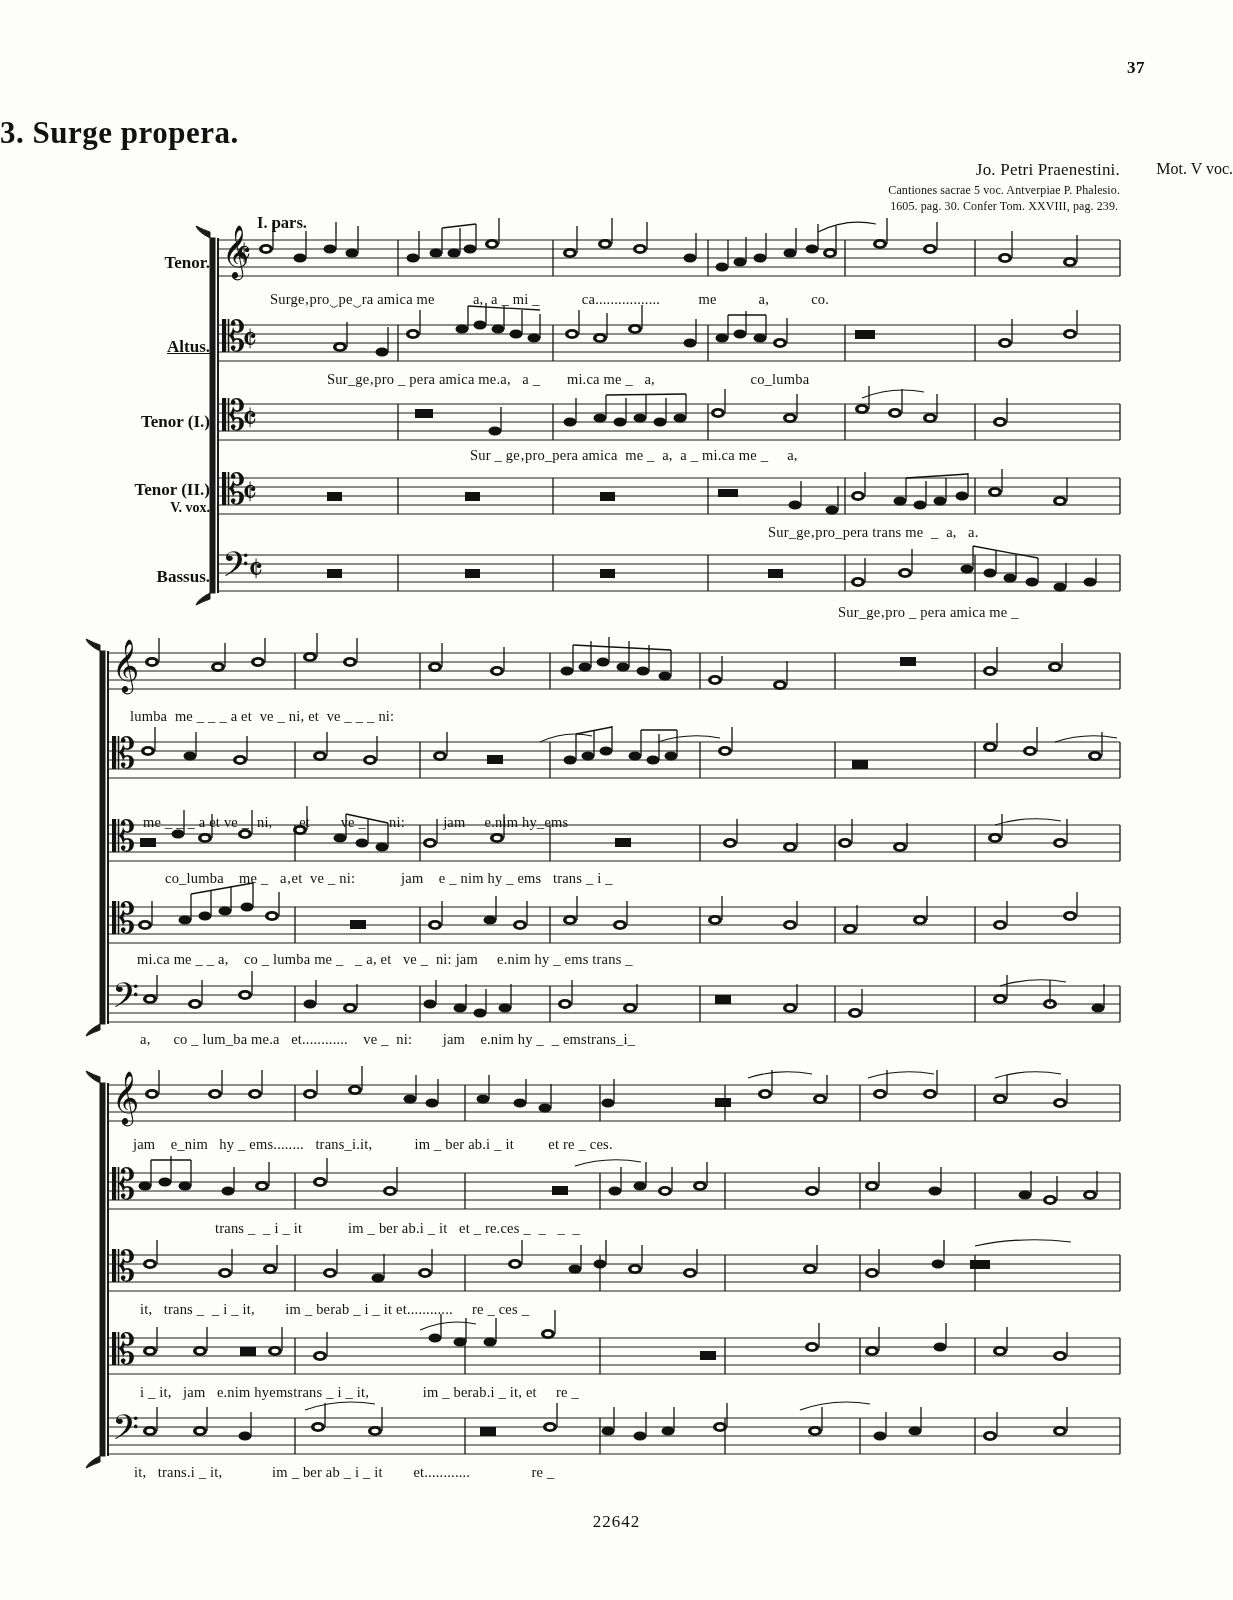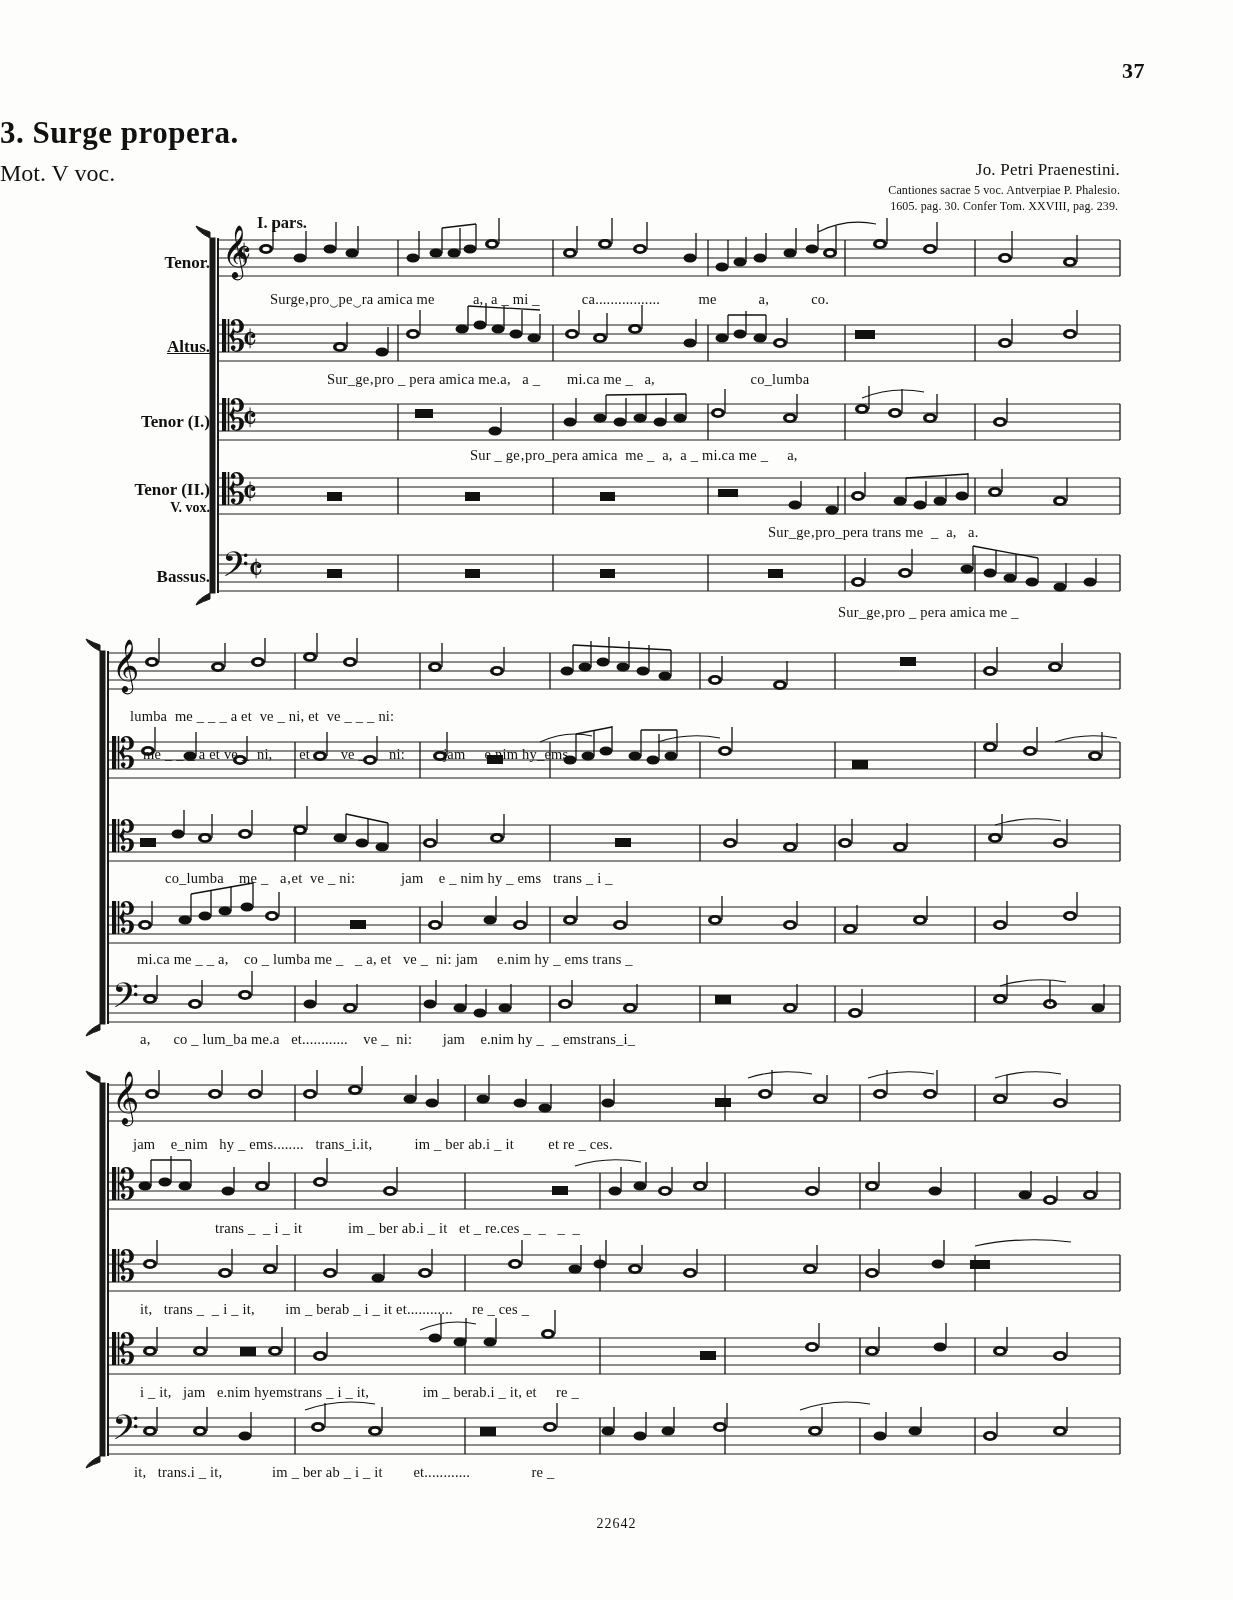--- a/index.html
+++ b/index.html
@@ -19,40 +19,40 @@
     position: absolute;
     inset: 0;
     background: #fdfdfb;
   }
   .page-number {
     position: absolute;
     right: 88px;
     top: 58px;
     font-family: "Liberation Serif", serif;
     font-weight: bold;
-    font-size: 22px;
+    font-size: 17px;
     letter-spacing: 0.5px;
   }
   .title {
     position: absolute;
     top: 115px;
     left: 0;
     width: 100%;
     font-size: 31px;
     font-weight: bold;
     font-family: "Liberation Serif", serif;
     letter-spacing: 0.5px;
   }
   .subtitle {
     position: absolute;
     top: 160px;
     left: 0;
     width: 100%;
-    text-align: left;
-    font-size: 24px;
+    text-align: right;
+    font-size: 16px;
     font-family: "Liberation Serif", serif;
   }
   .composer {
     position: absolute;
     top: 160px;
     right: 113px;
     font-size: 17px;
     font-family: "Liberation Serif", serif;
     text-align: right;
     letter-spacing: 0.2px;
@@ -102,21 +102,21 @@
     position: absolute;
     font-family: "DejaVu Sans", sans-serif;
     line-height: 1;
   }
   .plate {
     position: absolute;
     bottom: 68px;
     left: 0;
     width: 100%;
     text-align: center;
-    font-size: 14px;
+    font-size: 17px;
     font-family: "Liberation Serif", serif;
     letter-spacing: 1px;
     margin-top: 12px;
   }
   svg { display: block; }
 </style>
 </head>
 <body>
 
 <div class="page">
@@ -808,21 +808,21 @@
       </g>
     </svg>
 
     <div class="clef" style="left:112px; top:642px; font-size:46px;">𝄞</div>
     <div class="clef" style="left:112px; top:733px; font-size:42px;">𝄡</div>
     <div class="clef" style="left:112px; top:816px; font-size:42px;">𝄡</div>
     <div class="clef" style="left:112px; top:898px; font-size:42px;">𝄡</div>
     <div class="clef" style="left:112px; top:979px; font-size:42px;">𝄢</div>
 
     <div class="lyric" style="left:130px; top:708px;">lumba  me _ _ _ a et  ve _ ni, et  ve _ _ _ ni:</div>
-    <div class="lyric" style="left:143px; top:746px;font-family:Liberation Serif, serif;">me _ _ _ a et ve _  ni,       et        ve _      ni:          jam     e.nim hy_ems</div>
+    <div class="lyric" style="left:143px; top:814px;font-family:Liberation Serif, serif;">me _ _ _ a et ve _  ni,       et        ve _      ni:          jam     e.nim hy_ems</div>
     <div class="lyric" style="left:165px; top:870px;">co_lumba    me _   a‚et  ve _ ni:            jam    e _ nim hy _ ems   trans _ i _</div>
     <div class="lyric" style="left:137px; top:951px;">mi.ca me _ _ a,    co _ lumba me _   _ a, et   ve _  ni: jam     e.nim hy _ ems trans _</div>
     <div class="lyric" style="left:140px; top:1031px;">a,      co _ lum_ba me.a   et............    ve _  ni:        jam    e.nim hy _  _ emstrans_i_</div>
   </div>
 
   <div class="system" style="left:0; top:0;">
     <svg width="1233" height="1520" style="position:absolute; left:0; top:0;">
       <g stroke="#1a1a1a" fill="#1a1a1a">
         <g>
           <line x1="108" y1="1085" x2="1120" y2="1085" stroke-width="1"></line>

